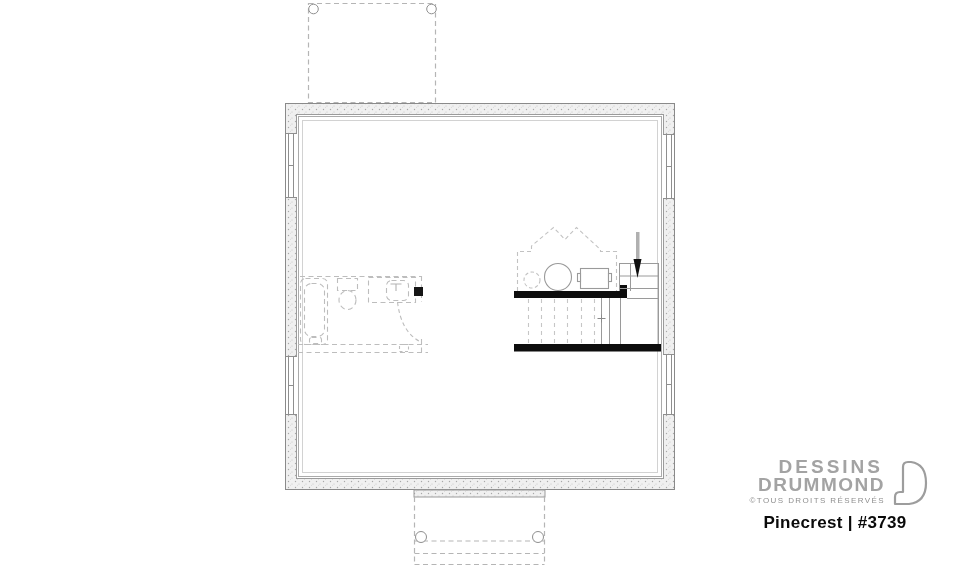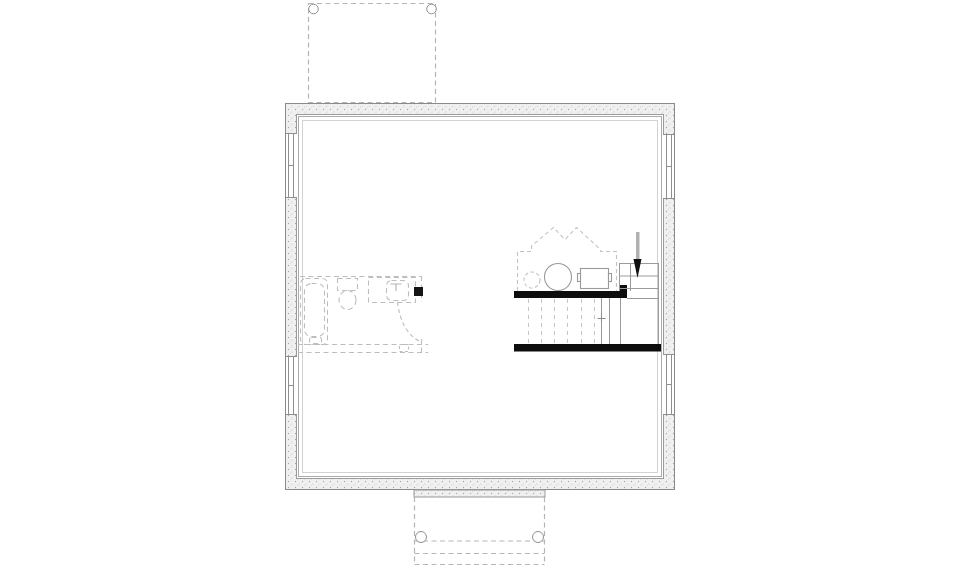--- a/index.html
+++ b/index.html
@@ -154,14 +154,27 @@
 
       <path d="M597.5 318.5 H605.5 M601.5 314.5 V322.5" stroke="#8a8a8a" stroke-width="1"></path>
 
       <g>
         <rect x="636" y="232" width="3.5" height="28" fill="#b0b0b0"></rect>
         <polygon points="633.5,259 641.5,259 637.5,278" fill="#101010"></polygon>
       </g>
     </g>
   </svg>
 
+  <div class="brand">
+    <div class="brand-row">
+      <div class="brand-text">
+        <div class="brand-line1">DESSINS</div>
+        <div class="brand-line2">DRUMMOND</div>
+        <div class="brand-copy">©TOUS DROITS RÉSERVÉS</div>
+      </div>
+      <svg class="brand-mark" width="38" height="46" viewBox="0 0 38 46">
+        <path d="M5 44 L5 37 Q5 32 10 32 L13 32 L13 7 Q13 2 18 2 L21 2 Q36 4 36 23 Q36 42 19 44 Z" fill="none" stroke="#9d9d9d" stroke-width="2.2" stroke-linejoin="round"></path>
+      </svg>
+    </div>
+    <div class="plan-label">Pinecrest | #3739</div>
+  </div>
 
 </div>
 
 </body></html>

